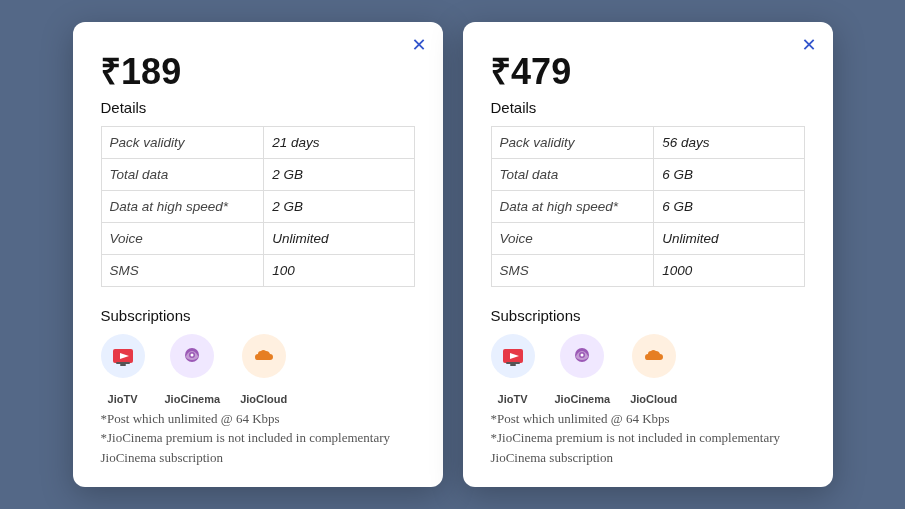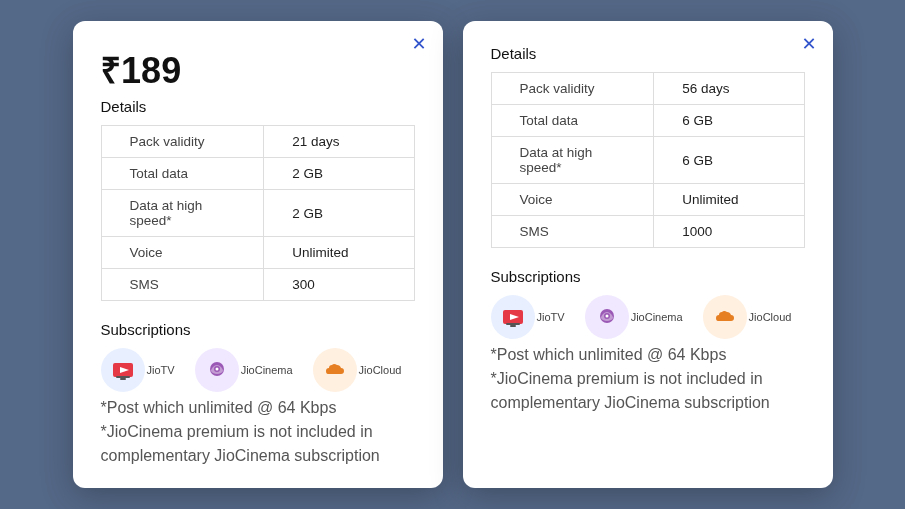--- a/index.html
+++ b/index.html
@@ -67,44 +67,46 @@
       margin-bottom: 10px;
     }
     .details-table {
       width: 100%;
       border-collapse: collapse;
       margin-bottom: 20px;
       font-size: 13.5px;
     }
     .details-table td {
       border: 1px solid #ddd;
-      padding: 8px 28px;
+      padding: 8px 8px;
       color: #333;
+      font-style: italic;
     }
     .details-table td:first-child {
       color: #444;
       width: 52%;
     }
     .details-table td:last-child {
       color: #222;
       font-weight: 400;
     }
     .subscriptions-section {
     }
     .subscription-icons {
       display: flex;
       gap: 20px;
       margin-top: 10px;
       margin-bottom: 4px;
     }
     .sub-item {
       display: flex;
-      flex-direction: row;
+      flex-direction: column;
       align-items: center;
-      gap: 2px;
+      gap: 15px;
+      font-weight: bold;
     }
     .sub-icon {
       width: 44px;
       height: 44px;
       border-radius: 50%;
       display: flex;
       align-items: center;
       justify-content: center;
     }
     .sub-icon.jiotv {
@@ -115,23 +117,24 @@
     }
     .sub-icon.jiocloud {
       background: #fff0e0;
     }
     .sub-label {
       font-size: 11px;
       color: #444;
       text-align: center;
     }
     .footnotes {
-      font-size: 16px;
+      font-size: 13px;
       color: #555;
       line-height: 1.5;
+      font-family: Liberation Serif, serif;
     }
     
     .jiotv-svg { width: 28px; height: 28px; }
     
     .jiocinema-svg { width: 28px; height: 28px; }
     
     .jiocloud-svg { width: 28px; height: 28px; }
   </style>
 </head>
 <body>
@@ -158,21 +161,21 @@
           <tr>
             <td>Data at high speed*</td>
             <td>2 GB</td>
           </tr>
           <tr>
             <td>Voice</td>
             <td>Unlimited</td>
           </tr>
           <tr>
             <td>SMS</td>
-            <td>300</td>
+            <td>100</td>
           </tr>
         </tbody>
     </table>
 
     <div class="subscriptions-section">
       <div class="section-title">Subscriptions</div>
       <div class="subscription-icons">
         <div class="sub-item">
           <div class="sub-icon jiotv">
             <svg class="jiotv-svg" viewBox="0 0 28 28" fill="none">
@@ -210,20 +213,21 @@
     </div>
 
     <div class="footnotes" id="footnotes1">
         <p>*Post which unlimited @ 64 Kbps</p>
         <p>*JioCinema premium is not included in complementary JioCinema subscription</p>
       </div>
   </div>
 
   <div class="modal">
     <button class="close-btn">✕</button>
+    <div class="price">₹479</div>
 
     <div class="section-title">Details</div>
     <table class="details-table">
       <tbody id="rows2">
           <tr>
             <td>Pack validity</td>
             <td>56 days</td>
           </tr>
           <tr>
             <td>Total data</td>

